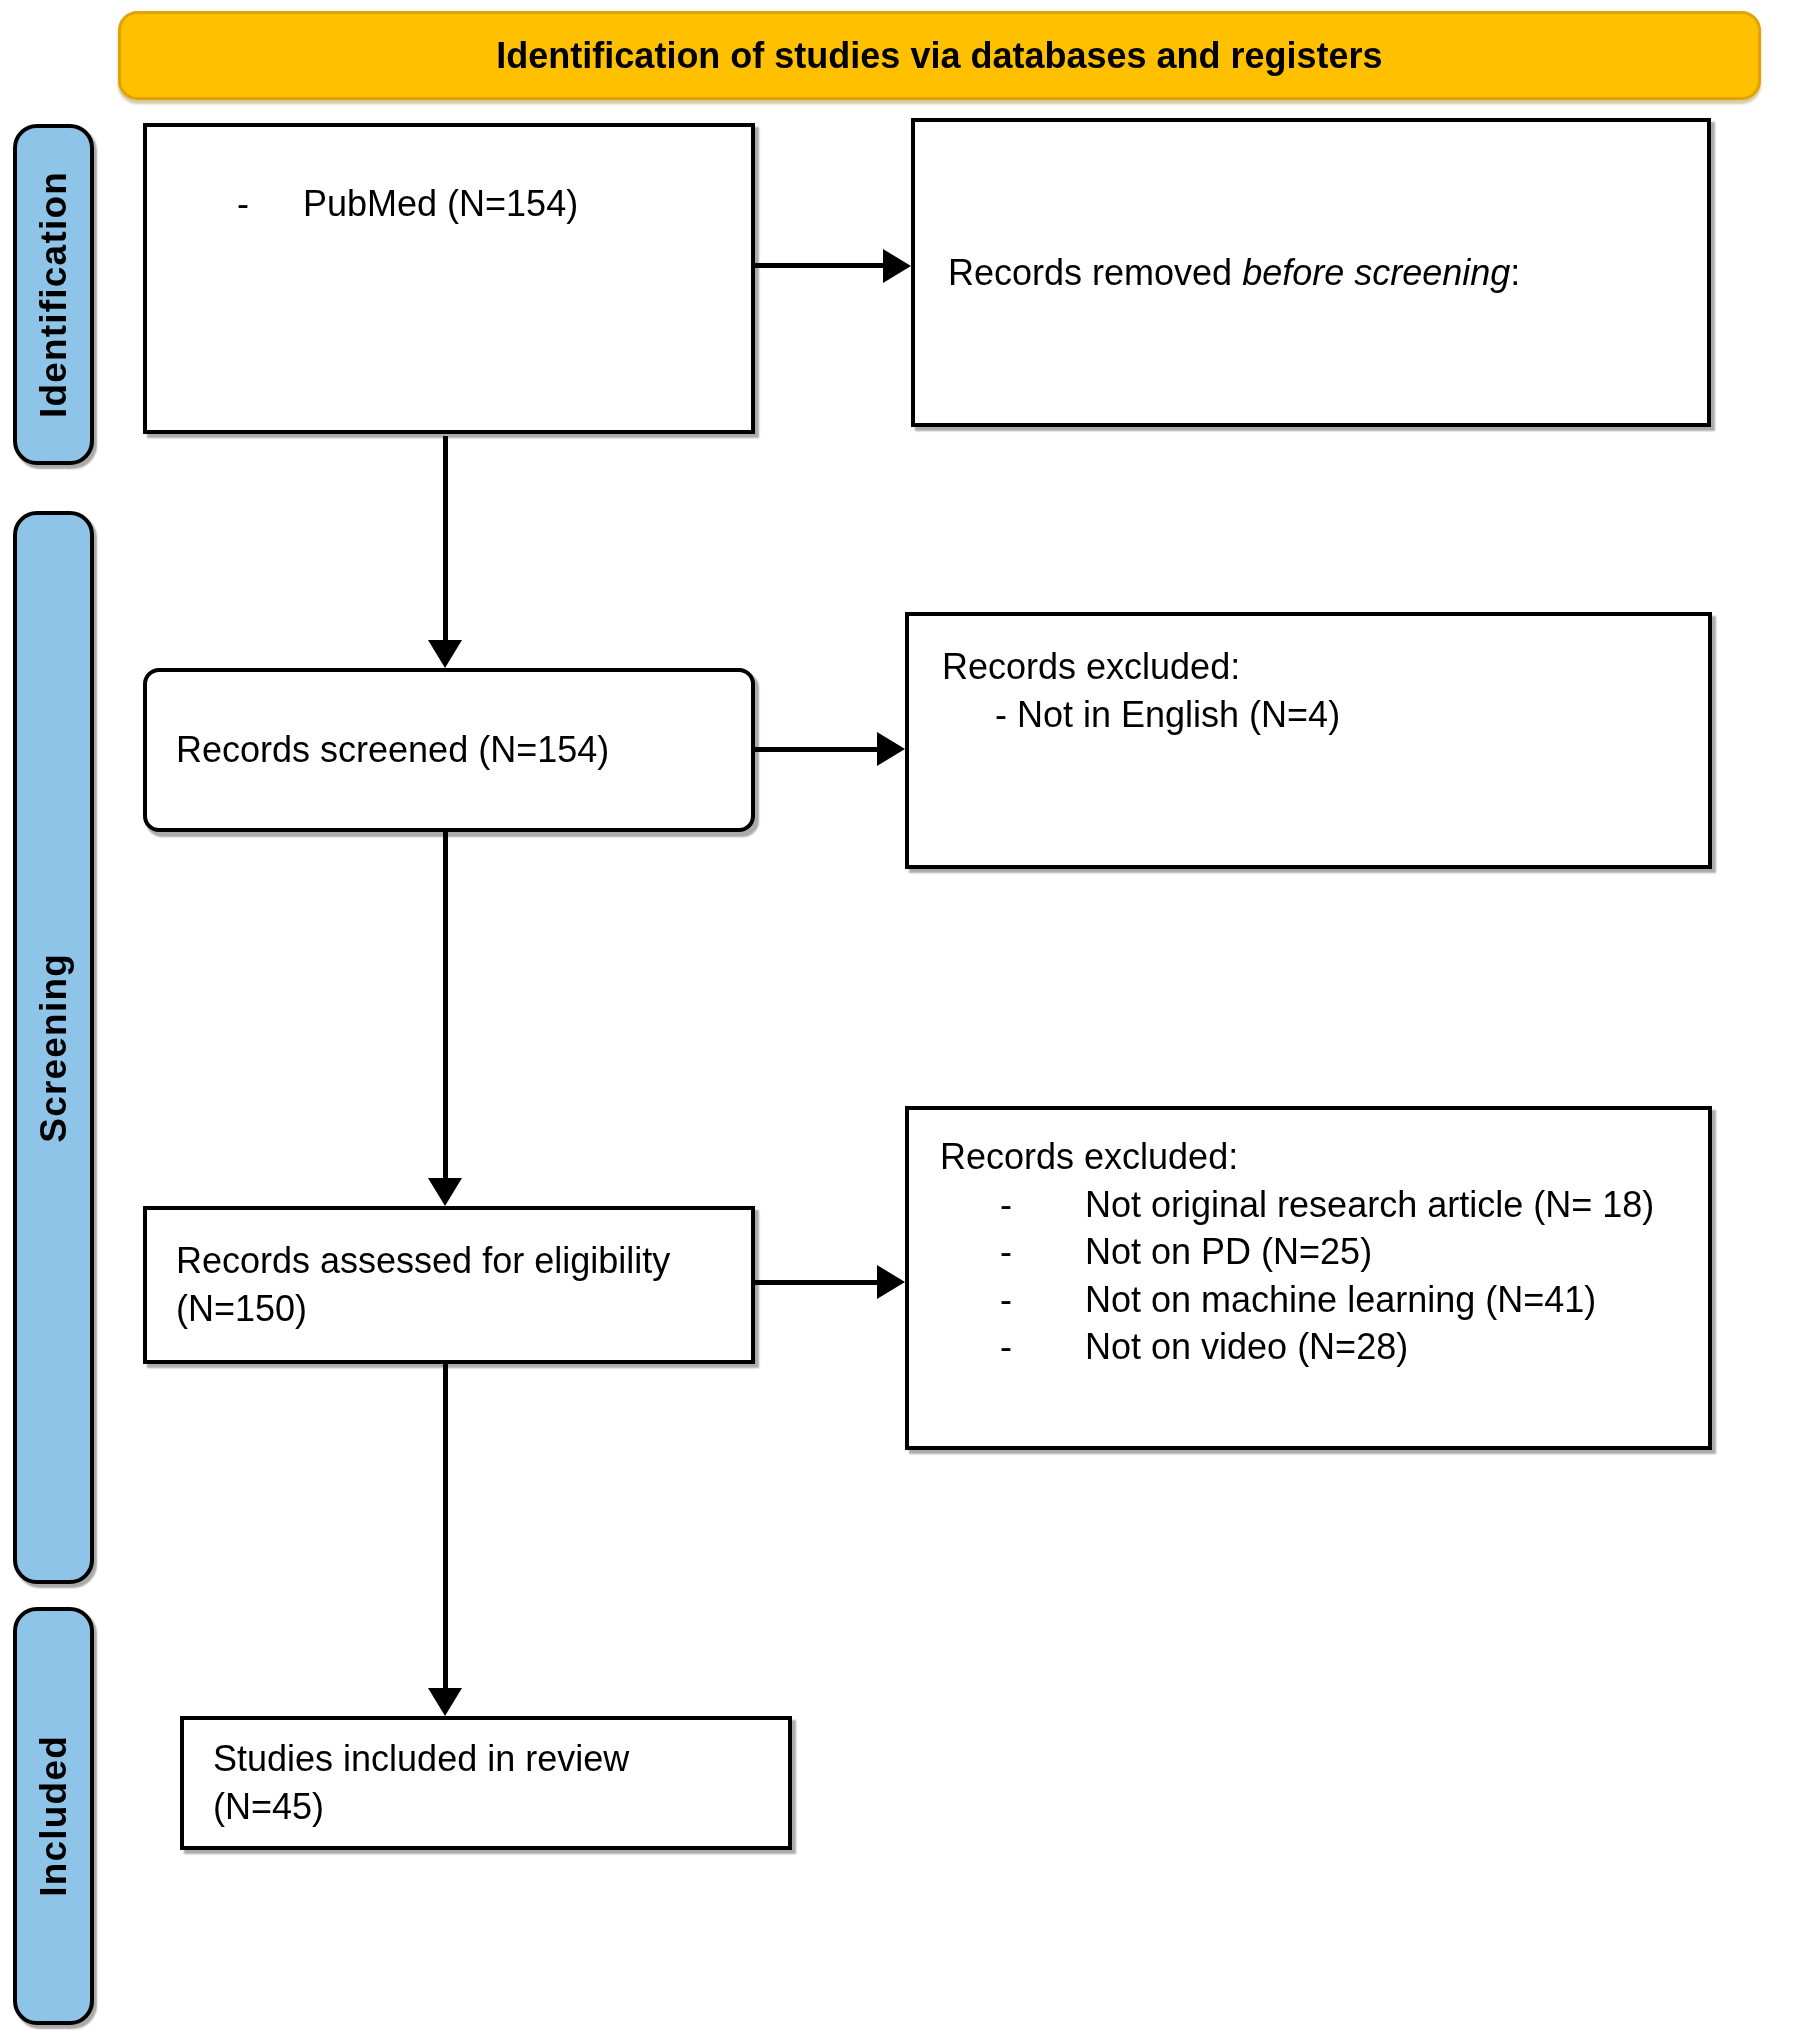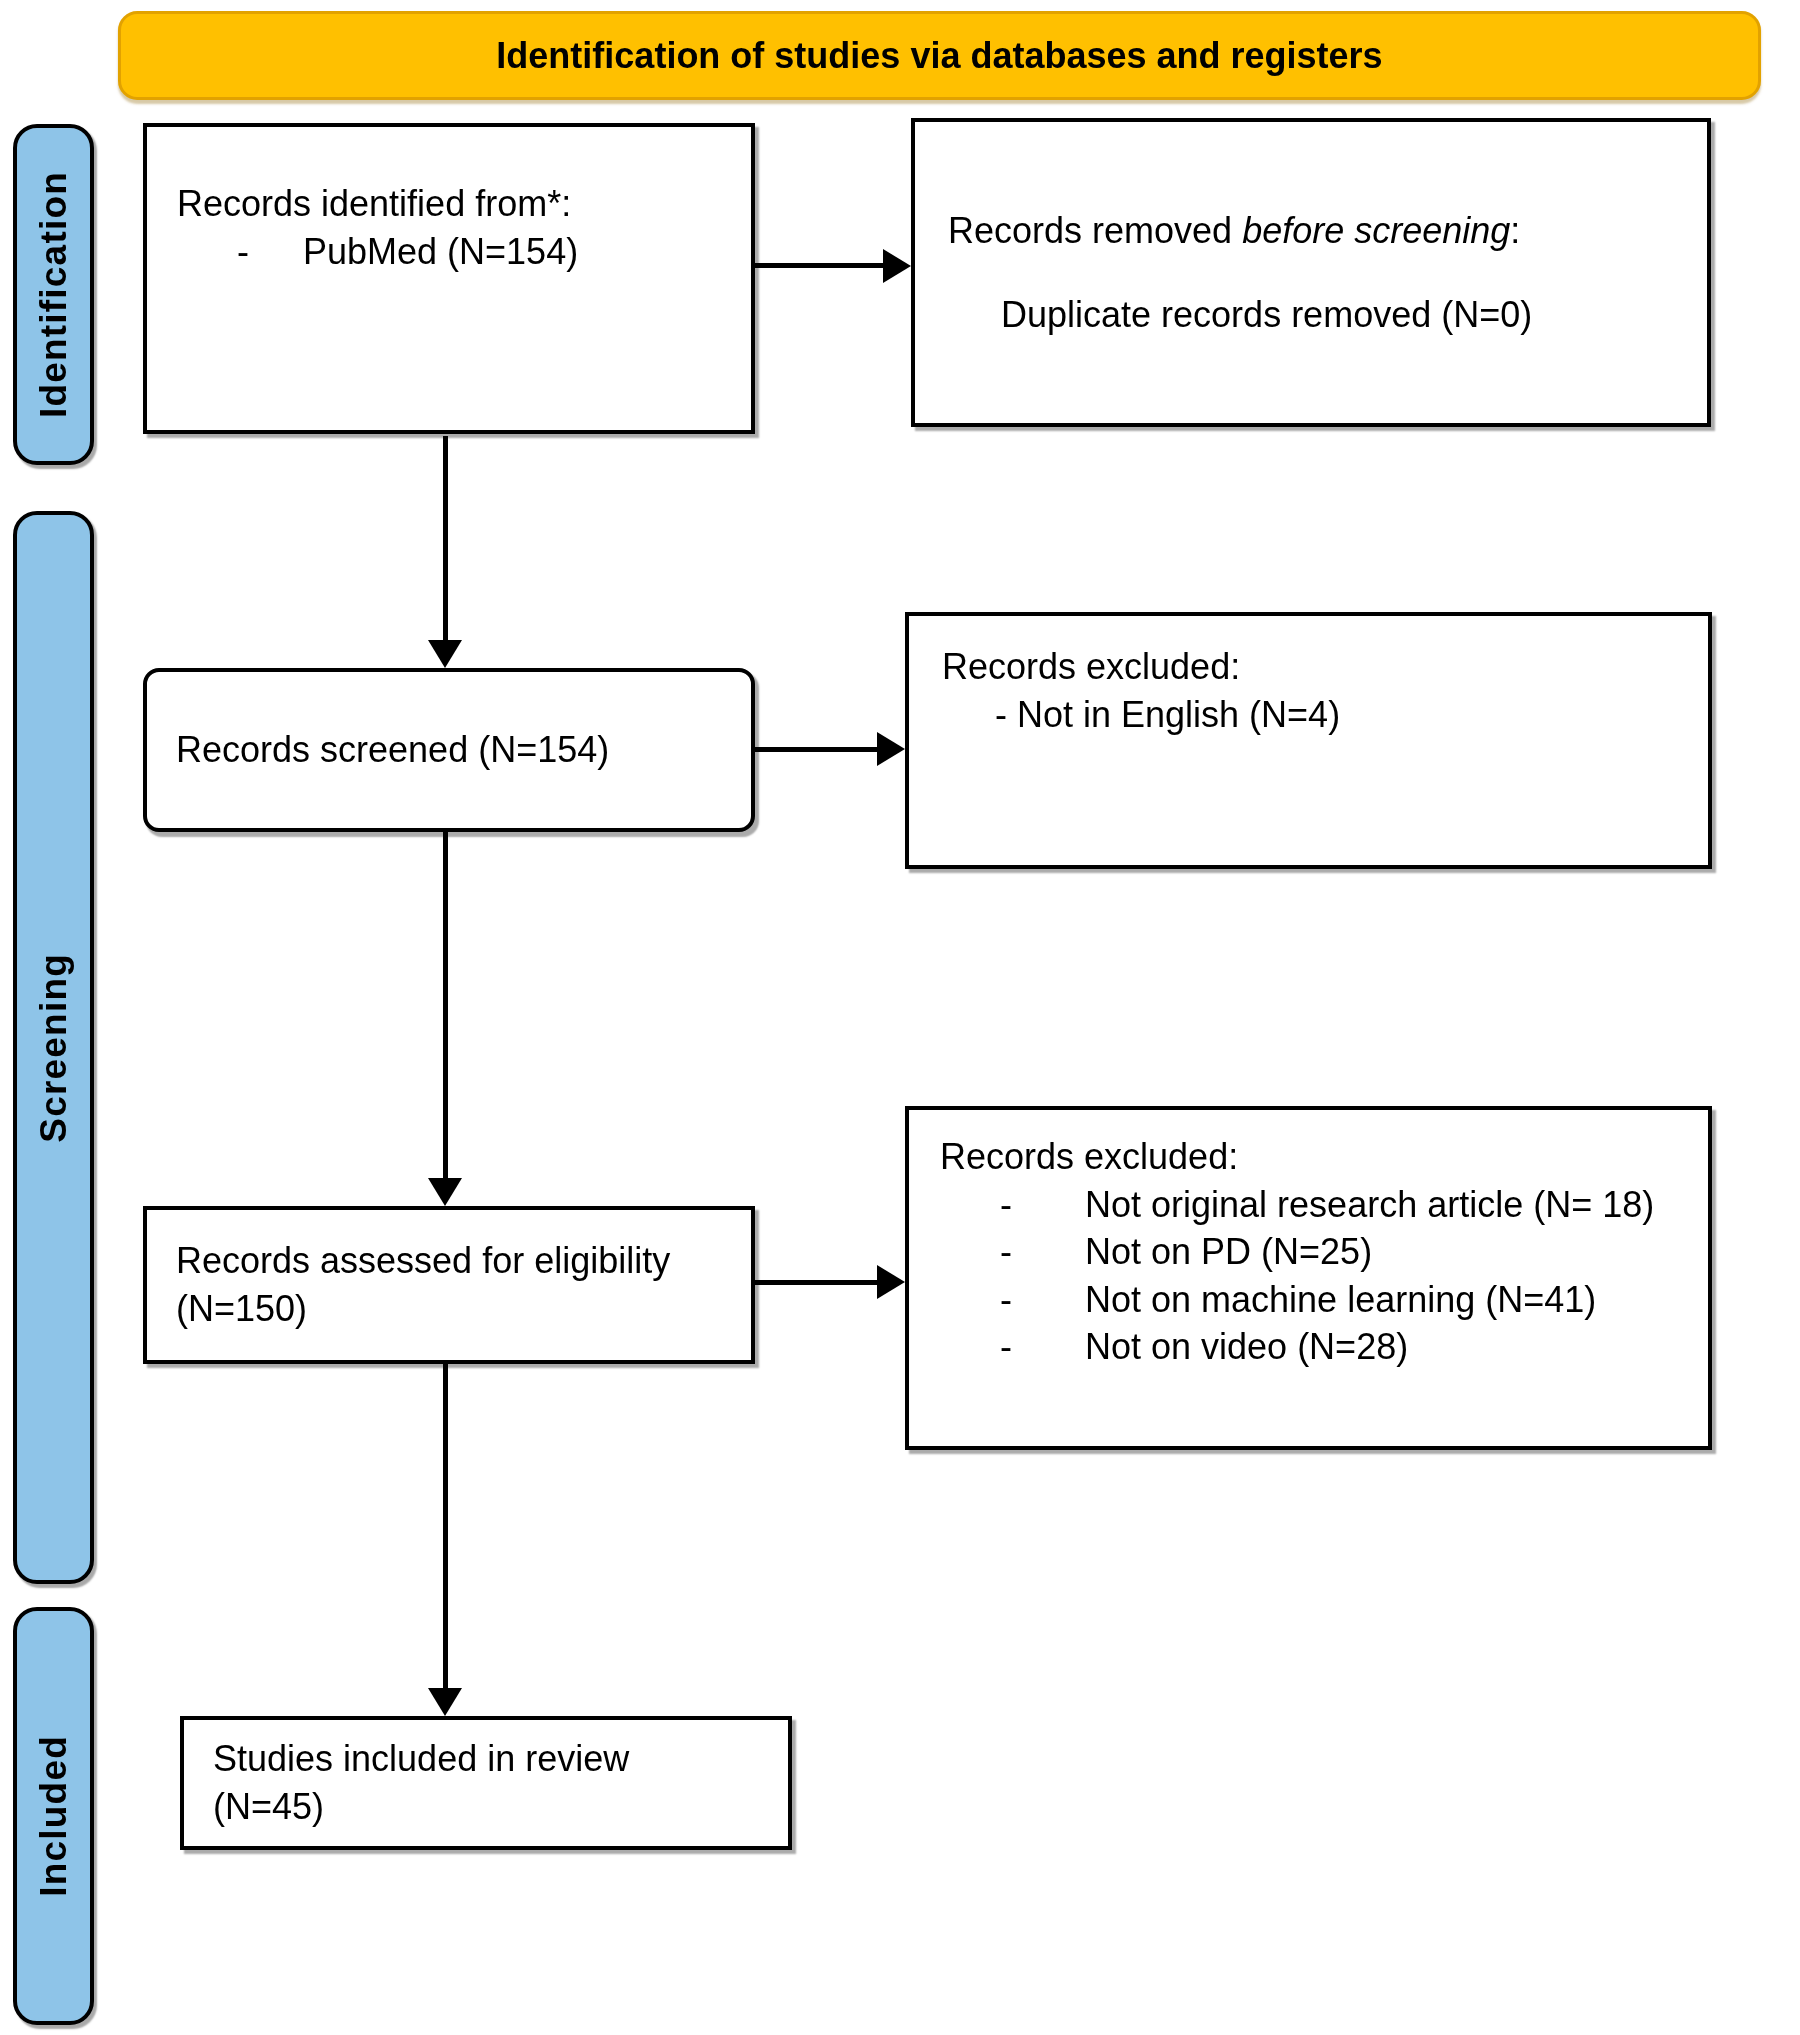--- a/index.html
+++ b/index.html
@@ -91,32 +91,30 @@
     <span class="vtext">Identification</span>
   </div>
   <div class="stage stage-screening">
     <span class="vtext">Screening</span>
   </div>
   <div class="stage stage-included">
     <span class="vtext">Included</span>
   </div>
 
   <div class="box box-identified">
-    <div>Records identified from*:</div>
     <div class="bullet-row">
       <span class="marker">-</span>
       <span class="item">PubMed (N=154)</span>
     </div>
   </div>
 
   <div class="box box-removed">
     <div>
       <span>Records removed </span><span class="em">before screening</span><span>:</span>
     </div>
-    <div class="indent">Duplicate records removed (N=0)</div>
   </div>
 
   <div class="box box-screened">
     <div>Records screened (N=154)</div>
   </div>
 
   <div class="box box-excl-screening">
     <div>Records excluded:</div>
     <div class="indent">- Not in English (N=4)</div>
   </div>

